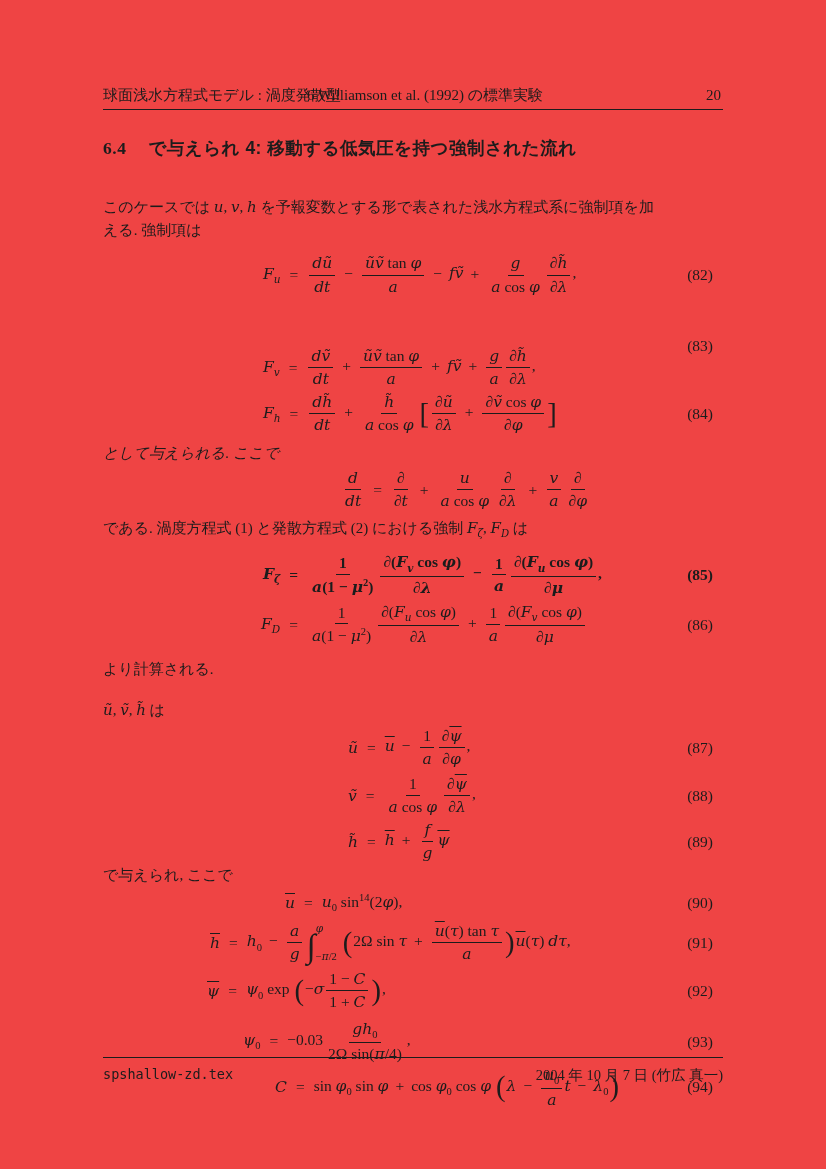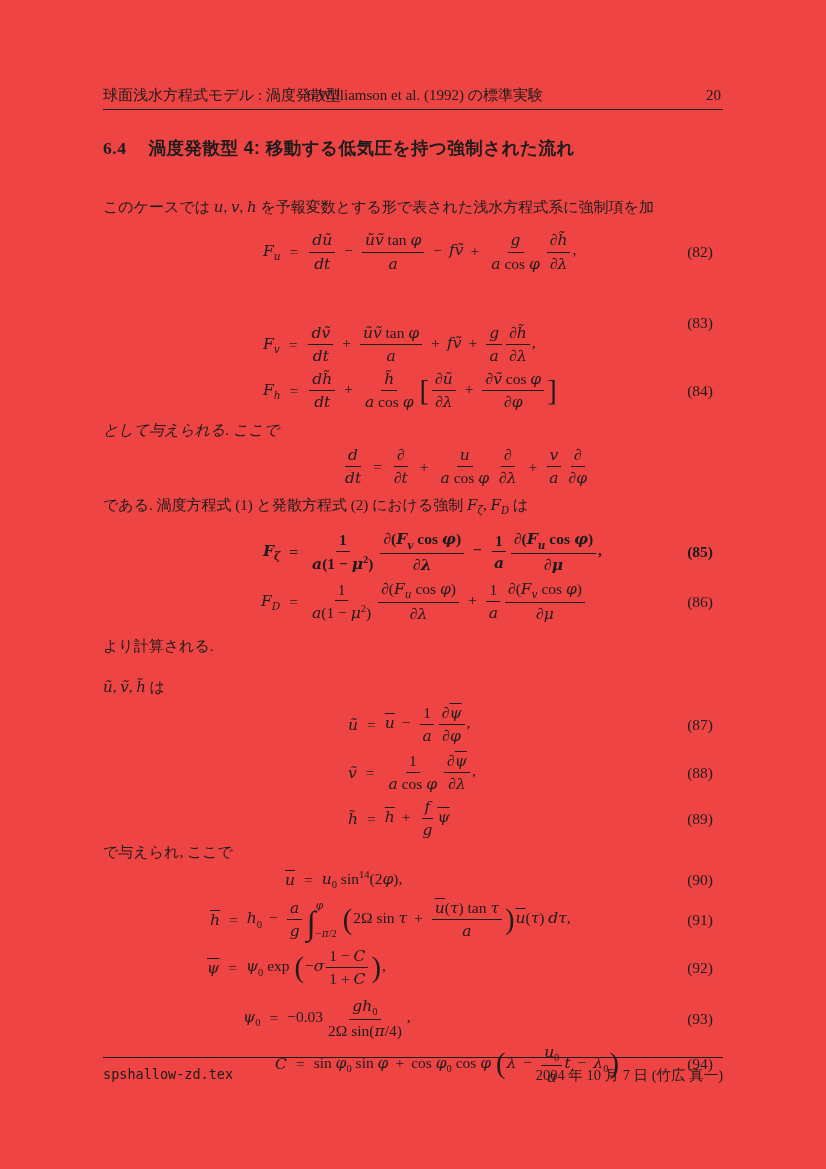--- a/index.html
+++ b/index.html
@@ -49,25 +49,26 @@
 
   <div class="header">
     <span class="h-left">球面浅水方程式モデル : 渦度発散型</span>
     <span class="h-sec">6 Williamson et al. (1992) の標準実験</span>
     <span class="h-page">20</span>
   </div>
 
   <div class="content">
 
     <div class="heading">
-      <span class="hnum">6.4</span><span>渦度発散型 4: 移動する低気圧を持つ強制された流れ</span>
+      <span class="hnum">6.4</span><span>で与えられ 4: 移動する低気圧を持つ強制された流れ</span>
     </div>
 
     <div class="para" style="margin-top:36px;">
       <div>このケースでは <i>u</i>, <i>v</i>, <i>h</i> を予報変数とする形で表された浅水方程式系に強制項を加</div>
+      <div>える. 強制項は</div>
     </div>
 
     <div class="eq" style="margin-top:6px;min-height:54px;">
       <span class="mrow" style="margin-left:160px;">
         <span class="lhs"><i>F</i><sub><i>u</i></sub></span>
           <span class="es">=</span>
           <span class="rhs"><span class="f">
               <span class="n"><i>dũ</i></span>
               <span class="d"><i>dt</i></span>
             </span><span class="op">−</span><span class="f">

